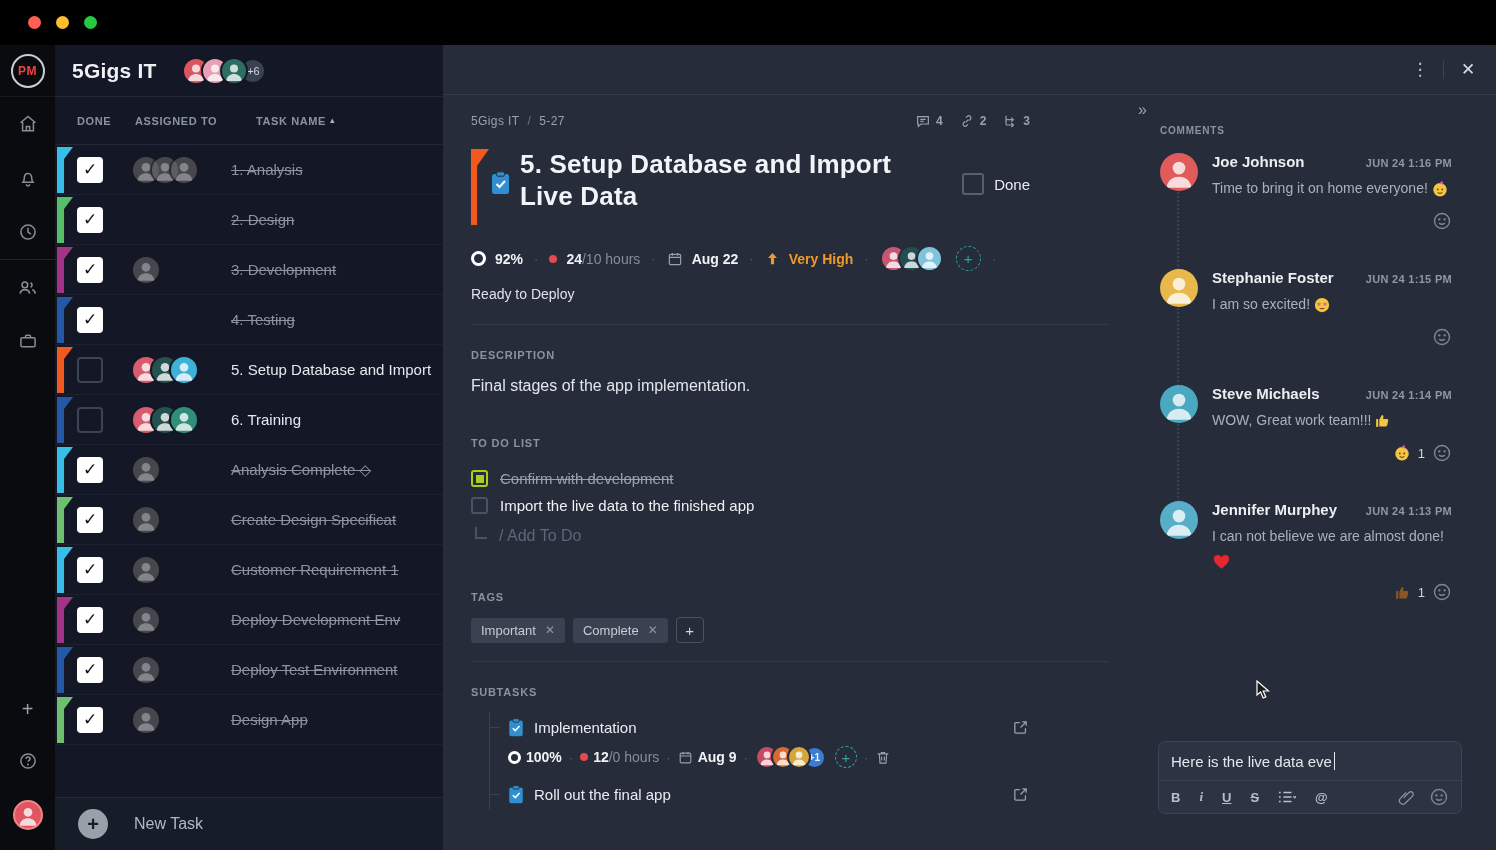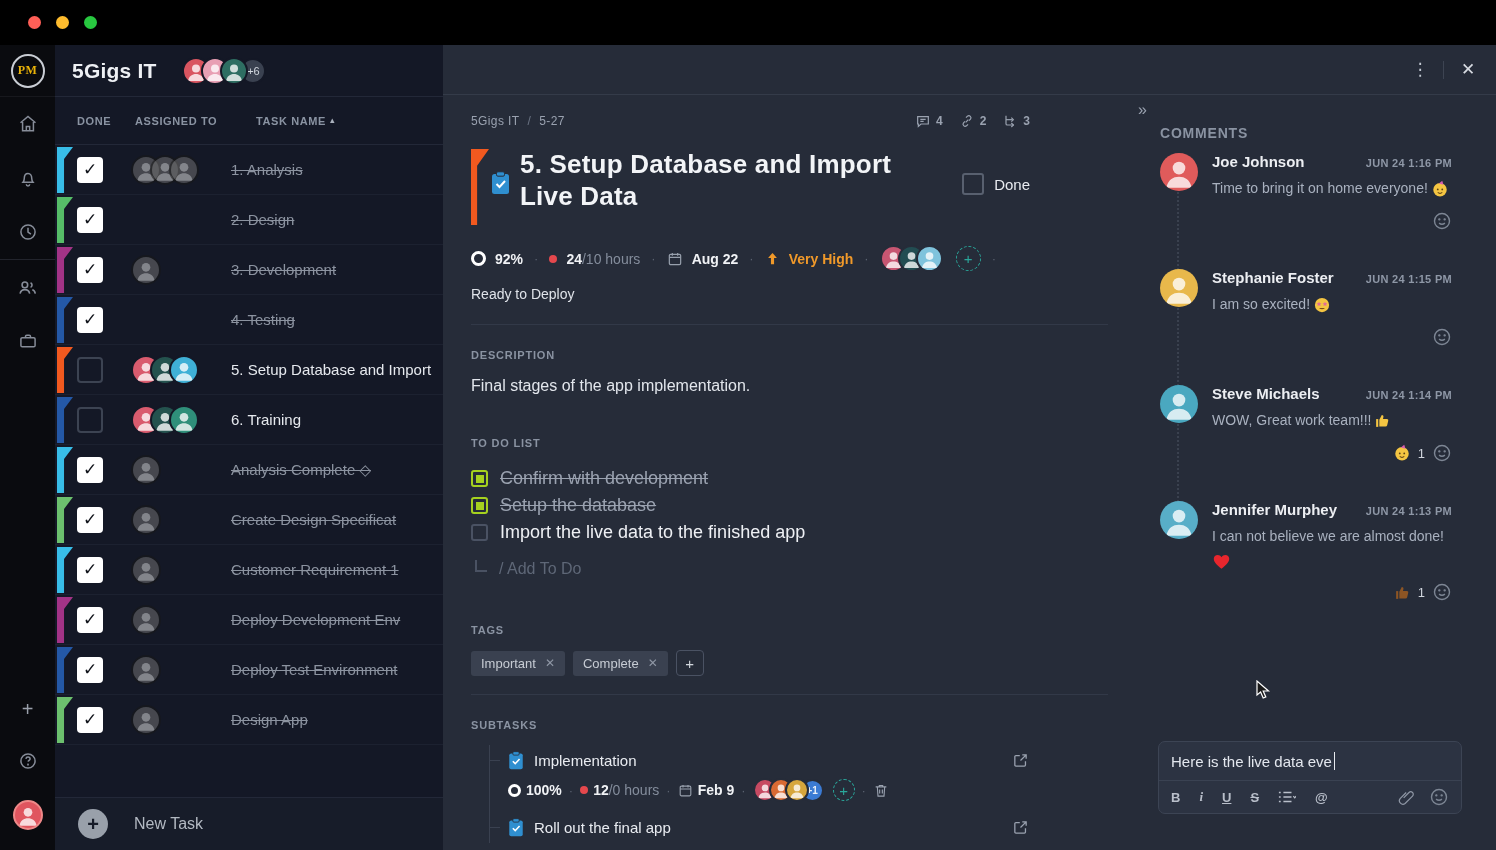--- a/index.html
+++ b/index.html
@@ -4,21 +4,21 @@
 <style>
   * { margin:0; padding:0; box-sizing:border-box; }
   html,body { width:1496px; height:850px; background:#000; font-family:"Liberation Sans","DejaVu Sans",sans-serif; overflow:hidden; }
   .titlebar { position:absolute; left:0; top:0; width:1496px; height:45px; background:#000; }
   .tl-dot { position:absolute; top:16px; width:13px; height:13px; border-radius:50%; }
   .app { position:absolute; left:0; top:45px; width:1496px; height:805px; display:flex; }
 
   
   .rail { width:55px; background:#0a0b0f; display:flex; flex-direction:column; align-items:center; flex-shrink:0; }
   .rail-logo { height:52px; display:flex; align-items:center; justify-content:center; width:100%; border-bottom:1px solid #17181d; }
-  .pm-circle { width:34px; height:34px; border:2px solid #c9cdd4; border-radius:50%; color:#eab308; font-size:12px; font-weight:bold; display:flex; align-items:center; justify-content:center; letter-spacing:.5px;font-family:Liberation Serif, serif; }
+  .pm-circle { width:34px; height:34px; border:2px solid #c9cdd4; border-radius:50%; color:#ef4444; font-size:12px; font-weight:bold; display:flex; align-items:center; justify-content:center; letter-spacing:.5px; }
   .rail-icon { width:55px; height:54px; display:flex; align-items:center; justify-content:center; color:#878d99; }
   .rail-div { width:55px; height:1px; background:#22242c; }
   .rail-bottom { margin-top:auto; display:flex; flex-direction:column; align-items:center; padding-bottom:8px; }
   .rail-plus { font-size:20px; color:#9aa0ab; height:50px; display:flex; align-items:center; }
   .avatar { border-radius:50%; display:inline-flex; align-items:center; justify-content:center; flex-shrink:0; position:relative; overflow:hidden; }
 
   
   .tasks { width:388px; background:#141826; display:flex; flex-direction:column; flex-shrink:0; }
   .tasks-header { height:52px; display:flex; align-items:center; padding-left:17px; border-bottom:1px solid #232838; flex-shrink:0; }
   .proj-title { color:#eef0f4; font-size:21px; font-weight:700; letter-spacing:.2px; }
@@ -82,23 +82,23 @@
   .status-line { margin-top:14px; color:#dfe3e9; font-size:14px; }
   .hdiv { height:1px; background:#323948; margin-top:22px; margin-right:-78px; }
   .sec-label { margin-top:24px; color:#8a93a2; font-size:11px; font-weight:700; letter-spacing:.8px; }
   .desc-text { margin-top:16px; color:#e2e6ec; font-size:16px; }
   .todo-list { margin-top:16px; }
   .todo-item { display:flex; align-items:center; gap:12px; height:27px; }
   .todo-check { width:17px; height:17px; border-radius:3px; flex-shrink:0; display:flex; align-items:center; justify-content:center; }
   .todo-check.on { border:2px solid #a6d21f; }
   .todo-check.on i { width:8px; height:8px; background:#a6d21f; display:block; }
   .todo-check.off { border:2px solid #4a5263; }
-  .todo-text { font-size:18px; color:#eef0f4; }
+  .todo-text { font-size:15px; color:#eef0f4; }
   .todo-item.done .todo-text { color:#9aa2b0; text-decoration:line-through; }
-  .addtodo { margin-top:14px; display:flex; align-items:center; gap:12px; color:#5e6777; }
+  .addtodo { margin-top:8px; display:flex; align-items:center; gap:12px; color:#5e6777; }
   .corner { width:12px; height:12px; border-left:2px solid #4a5263; border-bottom:2px solid #4a5263; margin-left:4px; margin-top:-6px; }
   .addtodo-text { font-size:16px; color:#5e6777; }
   .tags-row { margin-top:14px; display:flex; align-items:center; gap:8px; }
   .tag-chip { background:#3a4150; border-radius:3px; padding:5px 10px; color:#c7ccd4; font-size:13px; display:flex; align-items:center; gap:9px; }
   .tag-x { color:#8f97a5; font-size:12px; }
   .tag-add { width:28px; height:26px; border:1px solid #4a5263; border-radius:4px; color:#d2d7de; font-size:15px; display:flex; align-items:center; justify-content:center; }
   .subtasks-list { margin-top:14px; margin-left:18px; border-left:1px solid #3a4150; width:540px; }
   .subtask { padding:6px 0 6px 0; }
   .sub-title-row { display:flex; align-items:center; }
   .sub-conn { width:10px; height:1px; background:#3a4150; margin-right:8px; flex-shrink:0; }
@@ -107,21 +107,21 @@
   .sub-meta { display:flex; align-items:center; gap:5px; margin:8px 0 4px 18px; }
   .sub-meta .ring { width:13px; height:13px; }
   .sub-meta .avatar { width:24px; height:24px; margin-left:-8px; border:2px solid #262c39; }
   .sub-avatars { display:flex; align-items:center; }
   .sub-avatars .avatar:first-child { margin-left:0; }
   .plus1 { width:23px; height:23px; border-radius:50%; background:#3b7bd4; color:#eaf0f8; font-size:10px; font-weight:700; display:flex; align-items:center; justify-content:center; margin-left:-8px; border:2px solid #262c39; }
 
   
   .comments { width:368px; position:relative; flex-shrink:0; }
   .collapse-btn { position:absolute; left:10px; top:6px; color:#9aa2b0; font-size:16px; }
-  .comments-label { position:absolute; left:32px; top:30px; color:#8a93a2; font-size:14px; font-weight:700; letter-spacing:.8px; }
+  .comments-label { position:absolute; left:32px; top:30px; color:#8a93a2; font-size:10px; font-weight:700; letter-spacing:.8px; }
   .dotline { position:absolute; left:49px; top:78px; height:360px; border-left:2px dotted #3a414f; }
   .clist { position:absolute; left:32px; right:44px; top:58px; }
   .comment { display:flex; gap:14px; margin-bottom:22px; min-height:94px; }
   .comment .avatar { width:38px; height:38px; z-index:1; }
   .cbody { flex:1; min-width:0; }
   .chead { display:flex; align-items:baseline; justify-content:space-between; }
   .cauthor { color:#eceef2; font-size:15px; font-weight:700; }
   .ctime { color:#8e97a6; font-size:11px; font-weight:700; letter-spacing:.3px; }
   .ctext { margin-top:8px; color:#a9b1bf; font-size:14px; line-height:1.5; display:flex; flex-wrap:wrap; align-items:center; gap:3px; }
   .creact { margin-top:12px; display:flex; align-items:center; justify-content:flex-end; gap:7px; }
@@ -530,26 +530,20 @@
         <div class="sec-label">DESCRIPTION</div>
         <div class="desc-text">Final stages of the app implementation.</div>
 
         <div class="sec-label" style="margin-top:42px">TO DO LIST</div>
         <div class="todo-list" id="todo-list">
             <div class="todo-item done">
               <span class="todo-check on">
                 <i></i>
               </span>
               <span class="todo-text">Confirm with development</span>
-            </div>
-            <div class="todo-item done">
-              <span class="todo-check on">
-                <i></i>
-              </span>
-              <span class="todo-text">Setup the database</span>
             </div>
             <div class="todo-item">
               <span class="todo-check off"></span>
               <span class="todo-text">Import the live data to the finished app</span>
             </div>
           </div>
         <div class="addtodo">
           <span class="corner"></span>
           <span class="addtodo-text">/ Add To Do</span>
         </div>
@@ -592,21 +586,21 @@
                 <span class="ring"></span>
       <span class="mbold">100%</span>
                 <span class="mdot">·</span>
       <span class="reddot"></span>
       <span><span class="mbold">12</span><span class="mgray">/0 hours</span></span>
                 <span class="mdot">·</span>
       <svg width="15" height="15" viewBox="0 0 24 24" fill="none" stroke="#98a0ad" stroke-width="1.8">
                   <rect x="3.5" y="5" width="17" height="15.5" rx="2"></rect>
                   <path d="M8 3v4M16 3v4M3.5 9.5h17"></path>
                 </svg>
-      <span class="mbold">Feb 9</span>
+      <span class="mbold">Aug 9</span>
                 <span class="mdot">·</span>
                 <span class="sub-avatars">
                   <span class="avatar" style="background: rgb(198, 74, 98);">
                     <svg width="100%" height="100%" viewBox="0 0 24 24">
                       <circle cx="12" cy="9.5" r="4" fill="rgba(255,255,255,0.78)"></circle>
                       <path d="M4 22c1-5 4.2-7 8-7s7 2 8 7z" fill="rgba(255,255,255,0.78)"></path>
                     </svg>
                   </span>
                   <span class="avatar" style="background: rgb(217, 106, 51);">
                     <svg width="100%" height="100%" viewBox="0 0 24 24">

